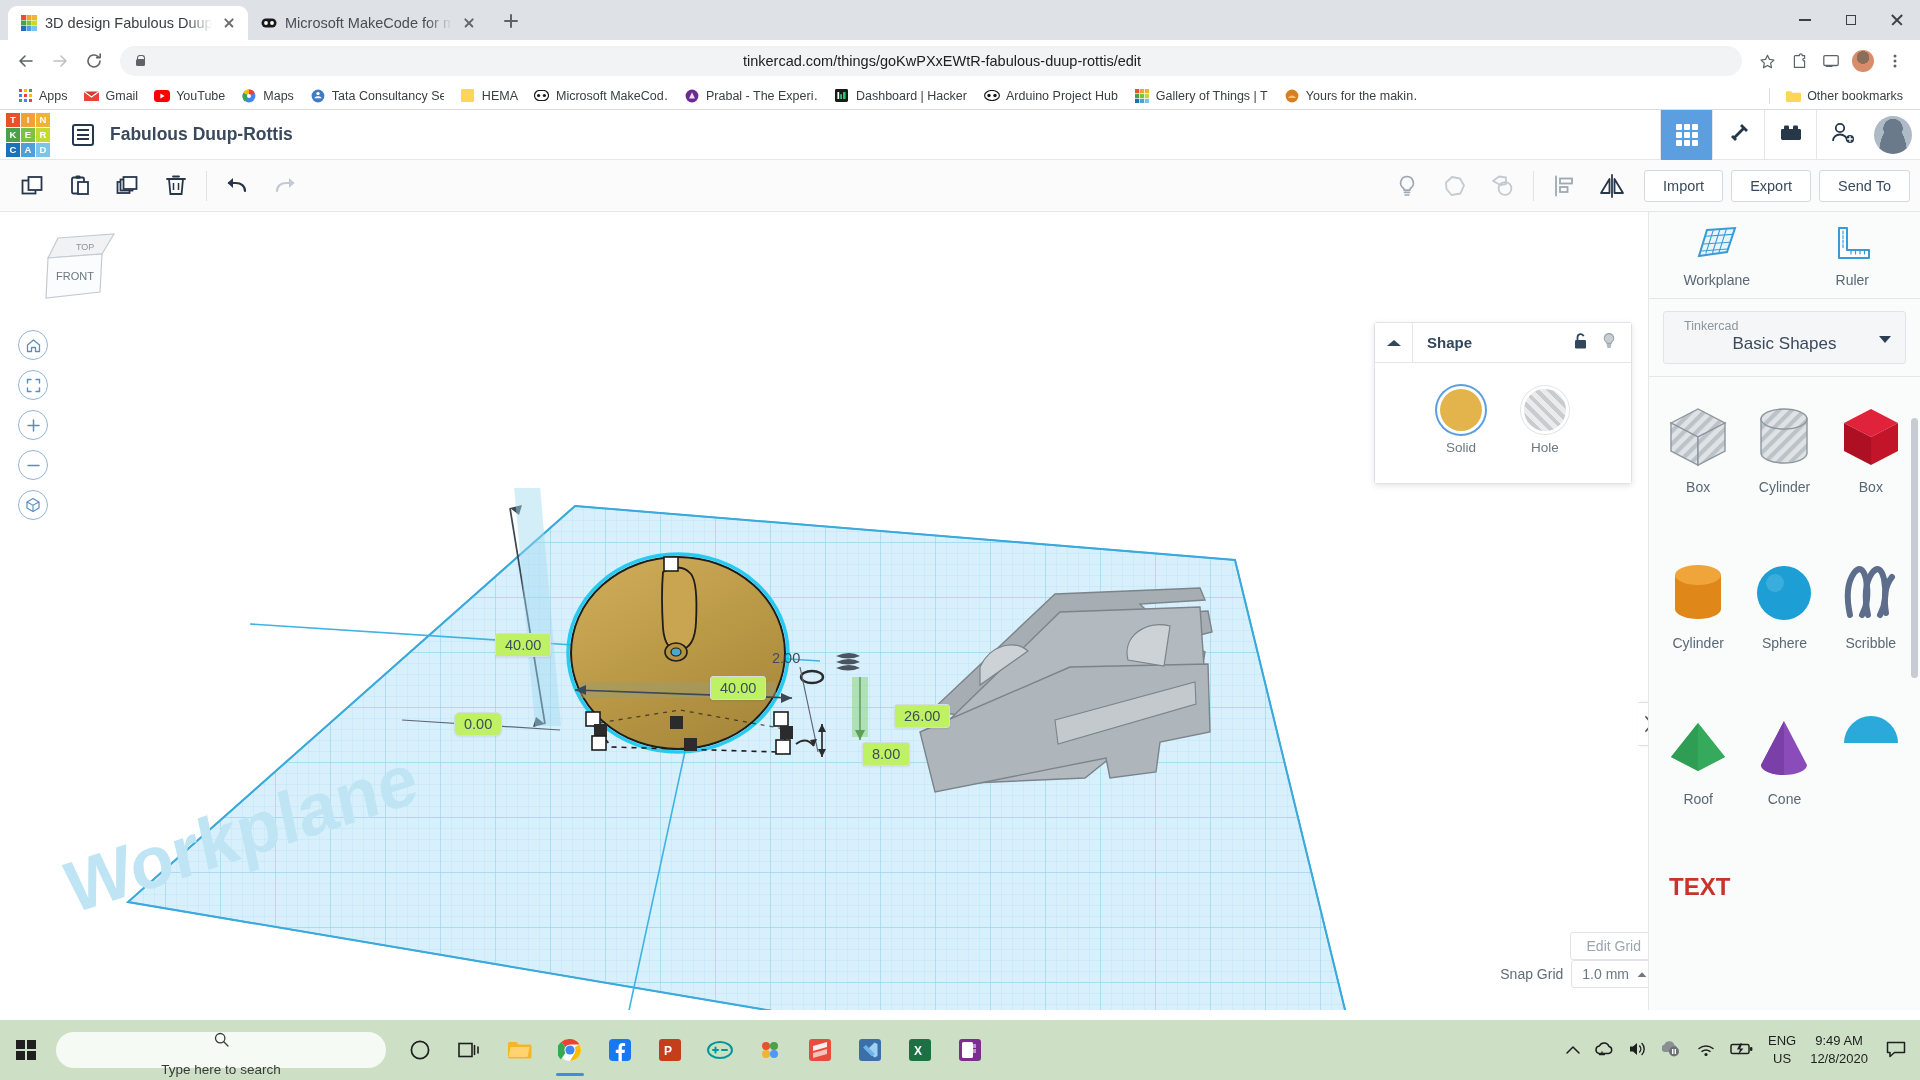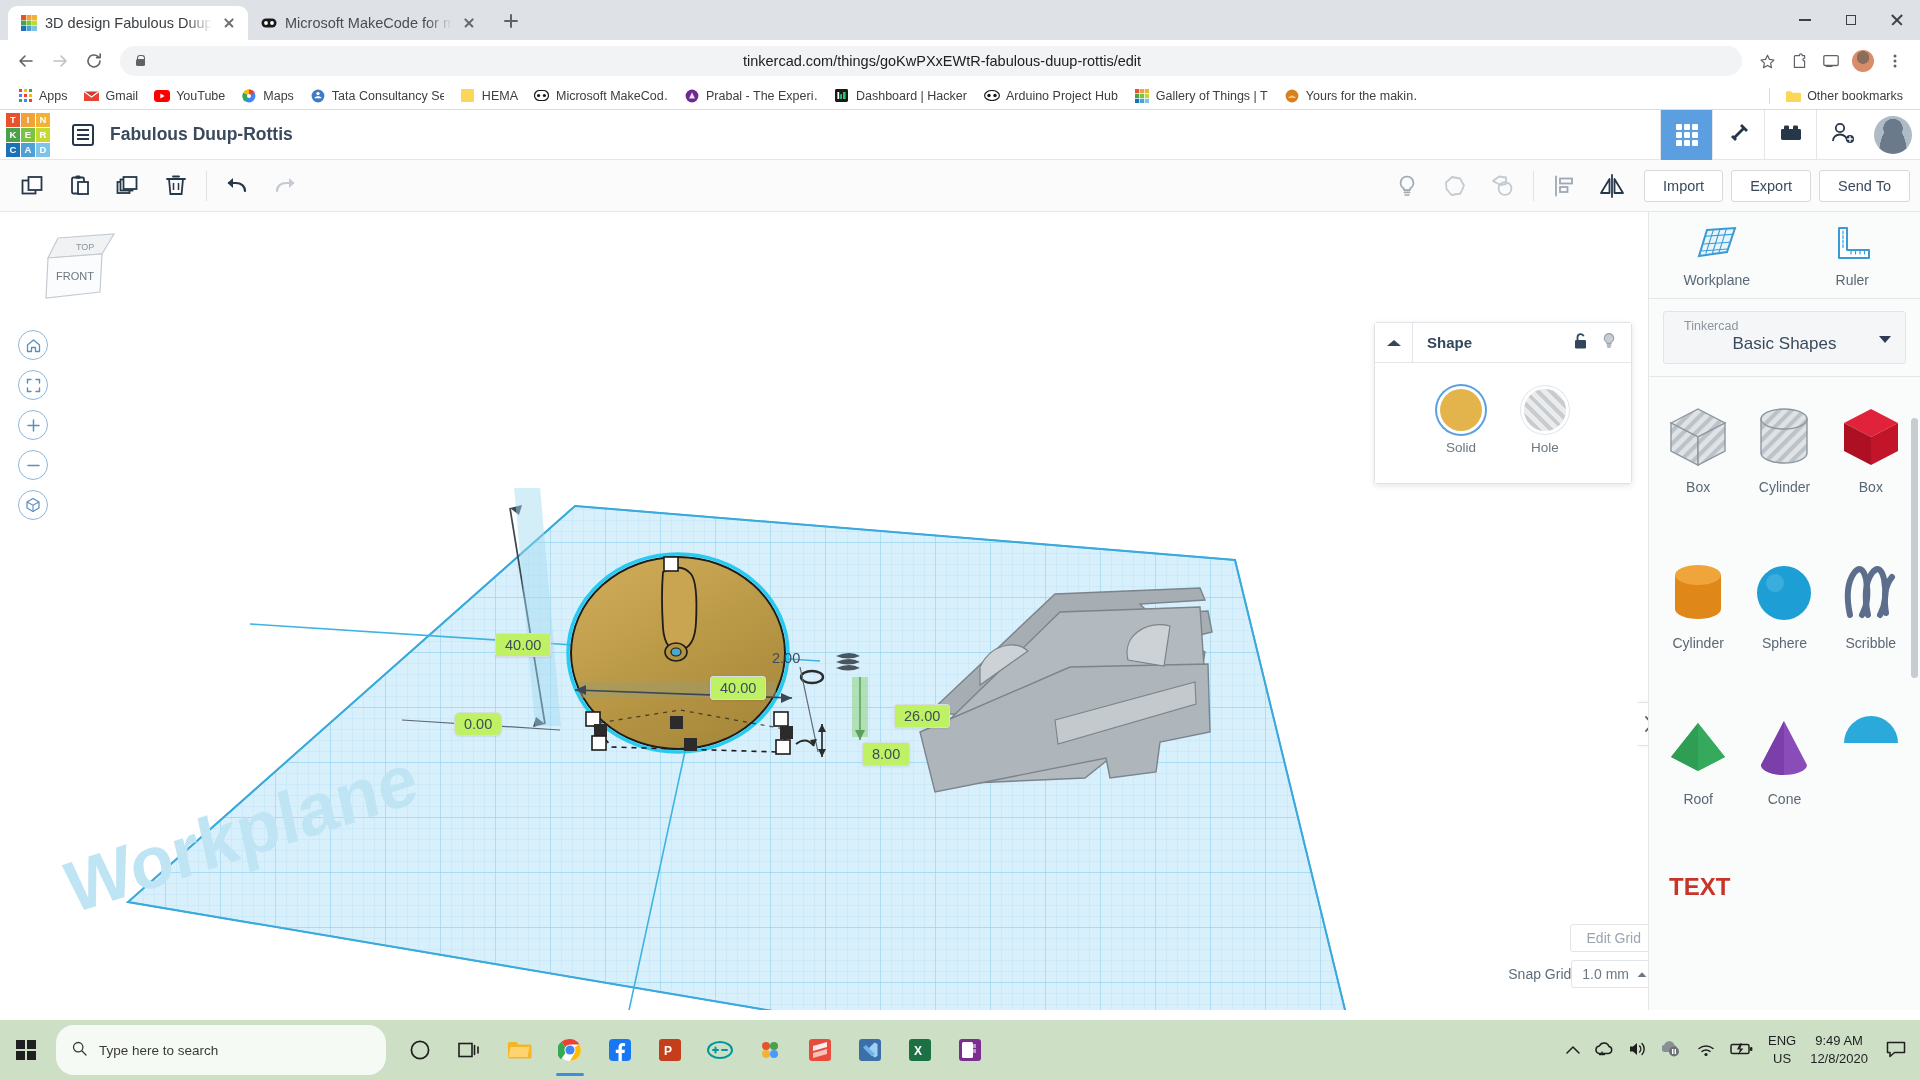--- a/index.html
+++ b/index.html
@@ -198,34 +198,34 @@
 
   .panel-handle { position:absolute; left: 1638px; top: 592px; width: 22px; height: 44px;
     background:#fff; border:1px solid #dfe3e7; border-left:none; border-radius: 0 4px 4px 0;
     display:flex; align-items:center; justify-content:center; color:#4a5a6a; font-size: 14px;
     box-shadow: 2px 0 4px rgba(0,0,0,.07); }
 
   .grid-ctrls { position:absolute; right: 262px; bottom: 22px; text-align:right; }
   .edit-grid { display:inline-flex; align-items:center; justify-content:center;
     height: 28px; padding: 0 16px; border:1px solid #e0e4e8; border-radius:3px;
     font-size: 14px; color:#9aa5af; background:#fff; }
-  .snap-row { display:flex; align-items:center; justify-content:flex-end; margin-top: 8px; }
+  .snap-row { display:flex; align-items:center; justify-content:flex-end; gap: 8px; margin-top: 0; }
   .snap-label { font-size: 14px; color:#5f6d7a; }
   .snap-val { height: 28px; padding: 0 10px; border:1px solid #e0e4e8; border-radius:3px;
     font-size: 14px; color:#6b7884; background:#fff; display:flex; align-items:center; gap:8px; }
 
   
   .taskbar { position:absolute; left:0; bottom:0; width:1920px; height:60px;
              background:#cde0c6; display:flex; align-items:center; }
   .tb-start { width: 52px; height:60px; display:flex; align-items:center; justify-content:center; }
   .win-logo { display:grid; grid-template-columns: 9px 9px; grid-template-rows: 9px 9px; gap:2.5px; }
   .win-logo i { background:#1f1f1f; display:block; }
-  .tb-search { width: 330px; height: 50px; background: rgba(255,255,255,.82);
+  .tb-search { width: 330px; height: 36px; background: rgba(255,255,255,.82);
                border-radius: 18px; display:flex; align-items:center; gap: 12px;
-               padding: 0 16px; font-size: 13.5px; color:#3a3a3a; margin-left: 4px; }
+               padding: 0 16px; font-size: 13.5px; color:#3a3a3a; margin-left: 4px; flex-direction: column; }
   .tb-apps { display:flex; align-items:center; gap: 2px; margin-left: 10px; }
   .tb-app { width: 48px; height: 56px; display:flex; align-items:center; justify-content:center;
             position:relative; }
   .tb-app.active::after { content:''; position:absolute; bottom:2px; left:10px; right:10px;
             height: 3px; background:#3f8de0; border-radius:2px; }
   .tray { margin-left:auto; display:flex; align-items:center; gap: 14px; padding-right: 14px;
           color:#1f1f1f; font-size: 13px; }
   .tray-clock { text-align:center; line-height: 1.35; font-size: 13px; }
   .tray-lang { text-align:center; line-height:1.35; font-size: 13px; }
 </style>

